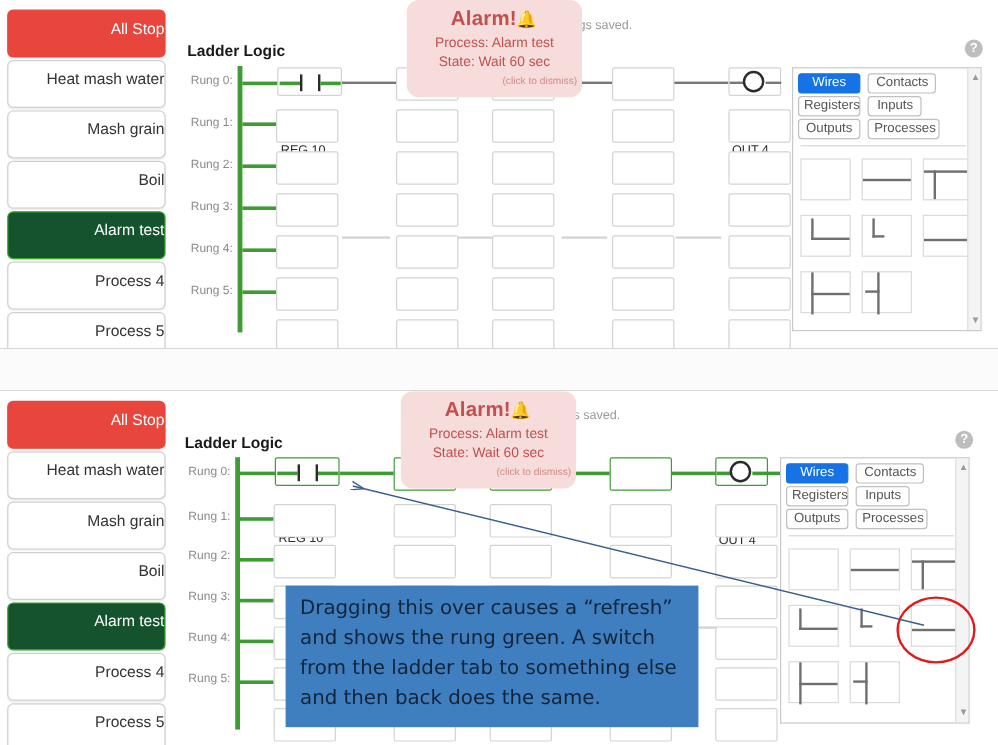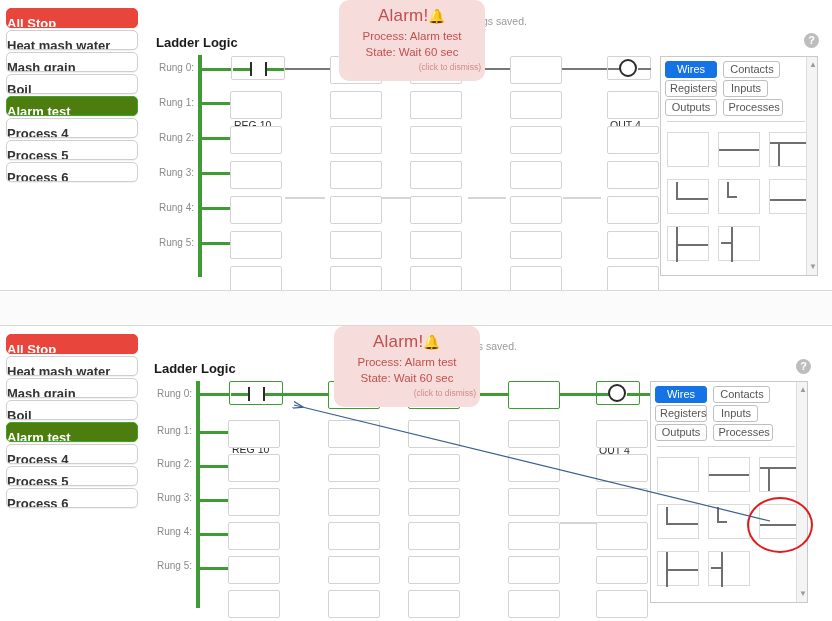--- a/index.html
+++ b/index.html
@@ -23,35 +23,34 @@
   }
   .gap-band {
     position:absolute; left:0; width:832px; background:#fbfbfb;
   }
 
   
   .sidebar {
     position: absolute; left: 6px; top: 8px; width: 132px;
   }
   .side-btn {
-    display:block; width: 132px; height: 20px; line-height: 30px;
+    display:block; width: 132px; height: 40px; line-height: 30px;
     margin-bottom: 2px;
-    text-align: left;
+    text-align: right;
     font-size: 13px;
     color: #333;
     background: #ffffff;
     border: 1px solid #cfcfcf;
     border-radius: 5px;
     box-shadow: 0 1px 1px rgba(0,0,0,.06);
     white-space: nowrap; overflow: hidden;
     cursor: pointer;
-    font-weight: bold;
   }
   .side-btn.stop  { background:#e8453c; border-color:#e8453c; color:#fff; font-size:13px; }
-  .side-btn.active{ background:#4d7c0f; border-color:#3aa828; color:#fff; }
+  .side-btn.active{ background:#14532d; border-color:#3aa828; color:#fff; }
 
   
   .ladder-title {
     position: absolute; font-weight: bold; font-size: 13px; color:#1a1a1a;
   }
   .rail {
     position: absolute; width: 4px; background: #3f9c35;
   }
   .rung-label {
     position: absolute; font-size: 10px; color:#8a8a8a; text-align:right; width:44px;
@@ -74,21 +73,21 @@
   }
   .tag { position:absolute; font-size:10.5px; color:#2b2b2b; white-space:nowrap;margin-top:37px; }
 
   
   .alarm {
     position:absolute; width:146px;
     background:#f7dcdc; border-radius:10px;
     text-align:center; padding:6px 4px 9px 4px;
     color:#c0504d; cursor:pointer;
   }
-  .alarm .a-title { font-size:17px; font-weight:normal; color:#c0504d; letter-spacing:.2px; }
+  .alarm .a-title { font-size:17px; font-weight:bold; color:#c0504d; letter-spacing:.2px; }
   .alarm .a-line  { font-size:11.5px; margin-top:4px; color:#c0504d; }
   .alarm .a-hint  { font-size:8.5px; margin-top:4px; color:#cf8b89;text-align:right; }
   .bell { font-size:14px; }
 
   .saved-text {
     position:absolute; font-size:10.5px; color:#9a9a9a; white-space:nowrap;
   }
 
   
   .help-icon {
@@ -442,14 +441,15 @@
 
   <svg class="arrow-svg" width="832" height="621">
     <defs>
       <marker id="ah" markerWidth="9" markerHeight="9" refX="8" refY="3" orient="auto">
         <path d="M9,0 L0,3 L9,6" fill="none" stroke="#3a5f8f" stroke-width="1"></path>
       </marker>
     </defs>
     <line x1="770" y1="521" x2="294" y2="405" stroke="#3a5f8f" stroke-width="1.2" marker-end="url(#ah)"></line>
   </svg>
 
+  <div class="callout" style="left:238px; top:488px; width:344px; height:118px;">Dragging this over causes a “refresh” and shows the rung green. A switch from the ladder tab to something else and then back does the same.</div>
 
 </div>
 
 </body></html>

